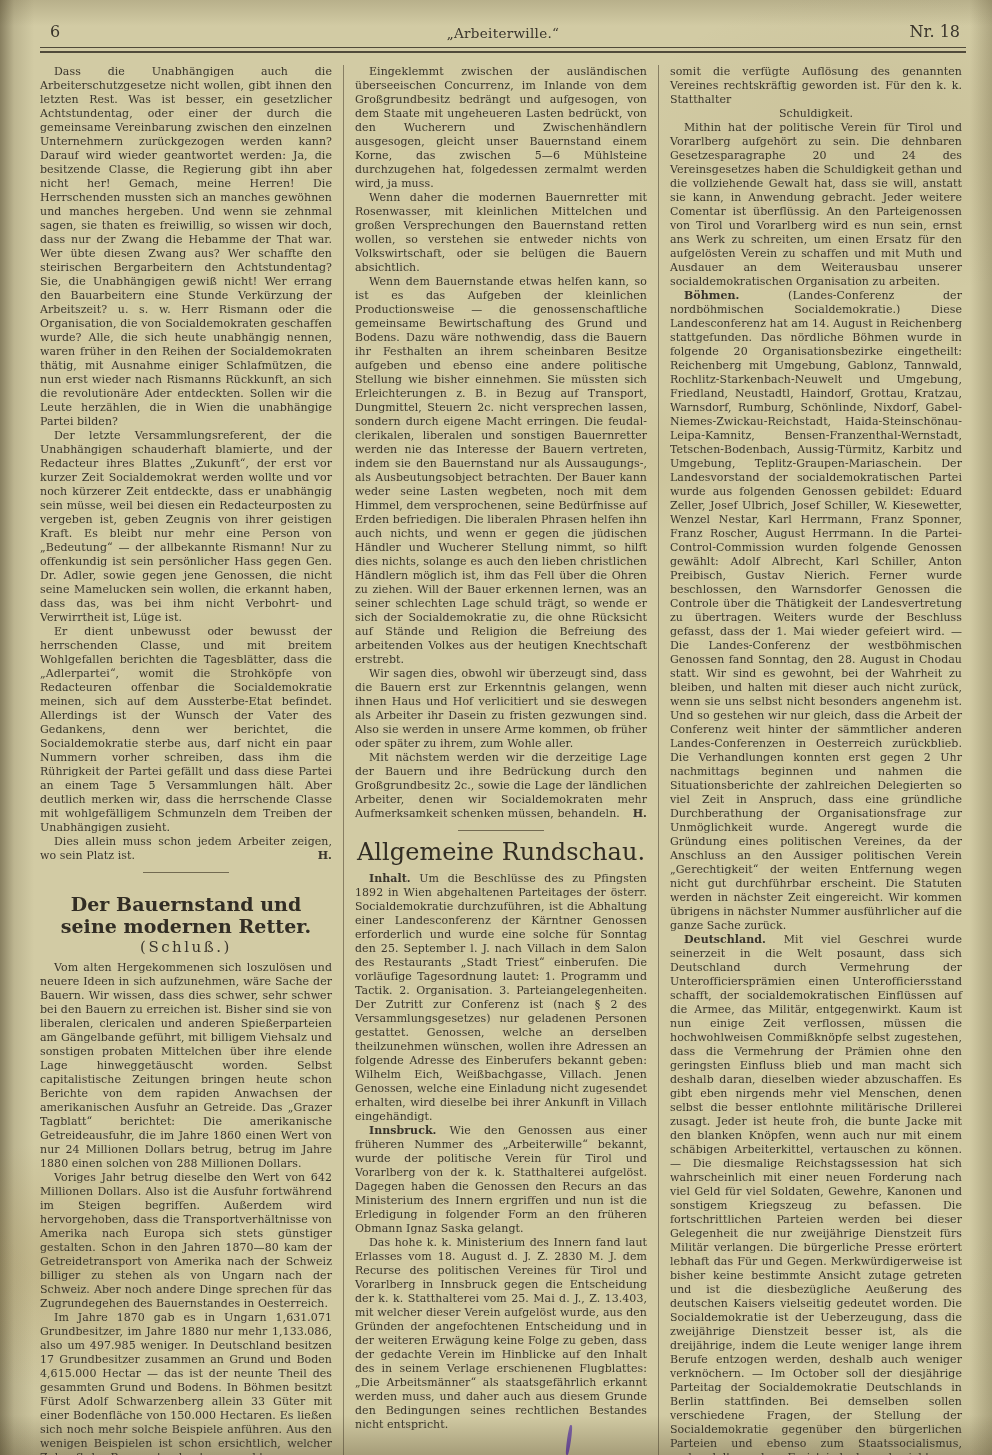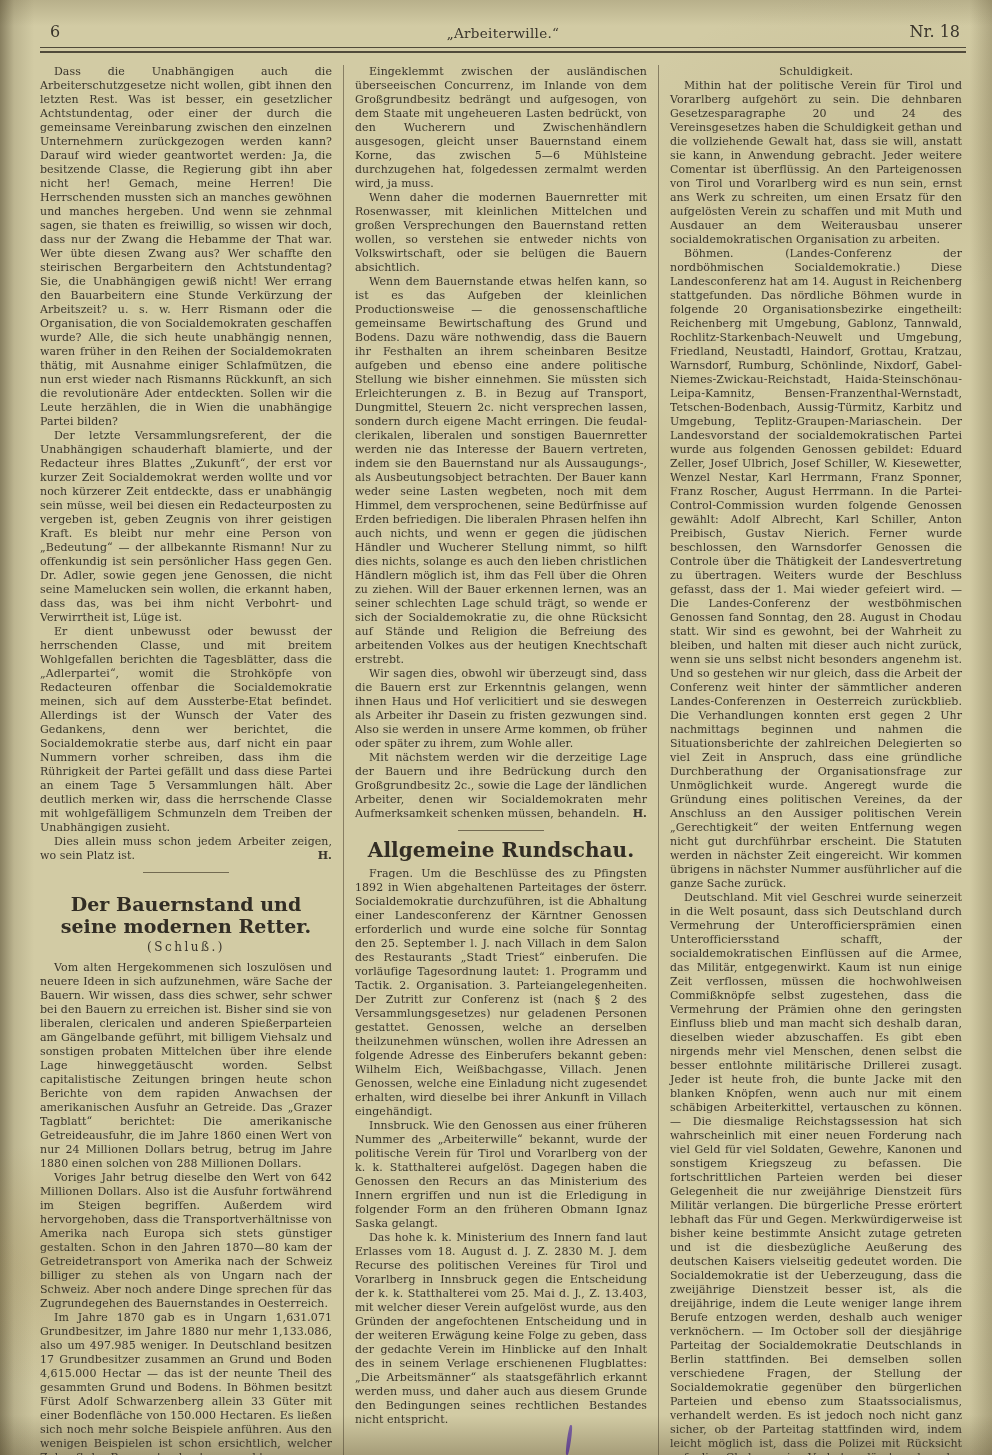--- a/index.html
+++ b/index.html
@@ -28,26 +28,26 @@
   .pgnum{position:absolute;left:10px;top:4px;font-size:16px;}
   .mast{position:absolute;left:0;right:0;top:7px;text-align:center;font-size:13.5px;letter-spacing:.3px;}
   .issue{position:absolute;right:6px;top:4px;font-size:16px;text-align:center;}
   .double-rule{height:3px;border-top:1.5px solid rgba(58,52,40,.85);border-bottom:2.5px solid rgba(58,52,40,.85);margin-top:3px;}
   
   .cols{display:flex;margin-top:12px;align-items:stretch;}
   .col{width:292px;font-size:11px;line-height:14px;text-align:justify;hyphens:auto;letter-spacing:.05px;}
   .divider{width:1px;background:rgba(72,64,46,.55);margin:0 11px;}
   p{margin:0;text-indent:14px;}
   p.cont{text-indent:0;}
-  .lead{font-weight:normal;margin-top:16px;}
+  .lead{font-weight:bold;margin-top:16px;}
   .sig{float:right;font-weight:bold;text-indent:0;}
   .sep{width:86px;border-top:1px solid rgba(72,64,46,.7);margin:9px auto 8px auto;}
   h2.art{margin:20px 0 1px 0;text-align:center;font-size:19px;line-height:1.18;font-weight:bold;color:#322d24;}
-  .subtitle{text-align:center;text-indent:0;font-size:12px;letter-spacing:2.5px;margin:2px 0 7px 0;}
-  h2.rund{margin:2px 0 5px 0;text-align:center;font-size:20px;line-height:1.15;font-weight:bold;color:#322d24;}
+  .subtitle{text-align:center;text-indent:0;font-size:15px;letter-spacing:2.5px;margin:2px 0 7px 0;}
+  h2.rund{margin:2px 0 5px 0;text-align:center;font-size:24px;line-height:1.15;font-weight:normal;color:#322d24;}
   .center-line{text-align:center;text-indent:0;}
   
   .pen-mark{position:absolute;left:567px;bottom:0px;width:4px;height:30px;background:linear-gradient(#6b4f9e,#54318d);border-radius:40%/60%;transform:rotate(8deg);opacity:.85;}
 </style>
 </head>
 <body>
 
 <div class="page">
   <div class="inner">
 
@@ -89,34 +89,35 @@
         <p>
           <span>Mit nächstem werden wir die derzeitige Lage der Bauern und ihre Bedrückung durch den Großgrundbesitz 2c., sowie die Lage der ländlichen Arbeiter, denen wir Socialdemokraten mehr Aufmerksamkeit schenken müssen, behandeln.</span>
           <span class="sig">H.</span>
         </p>
 
         <div class="sep"></div>
 
         <h2 class="rund">Allgemeine Rundschau.</h2>
 
         <p>
-          <b class="lead">Fragen.</b>
+          <b class="lead">Inhalt.</b>
           <span>Um die Beschlüsse des zu Pfingsten 1892 in Wien abgehaltenen Parteitages der österr. Socialdemokratie durchzuführen, ist die Abhaltung einer Landesconferenz der Kärntner Genossen erforderlich und wurde eine solche für Sonntag den 25. September l. J. nach Villach in dem Salon des Restaurants „Stadt Triest“ einberufen. Die vorläufige Tagesordnung lautet: 1. Programm und Tactik. 2. Organisation. 3. Parteiangelegenheiten. Der Zutritt zur Conferenz ist (nach § 2 des Versammlungsgesetzes) nur geladenen Personen gestattet. Genossen, welche an derselben theilzunehmen wünschen, wollen ihre Adressen an folgende Adresse des Einberufers bekannt geben: Wilhelm Eich, Weißbachgasse, Villach. Jenen Genossen, welche eine Einladung nicht zugesendet erhalten, wird dieselbe bei ihrer Ankunft in Villach eingehändigt.</span>
         </p>
         <p>
           <b class="lead">Innsbruck.</b>
           <span>Wie den Genossen aus einer früheren Nummer des „Arbeiterwille“ bekannt, wurde der politische Verein für Tirol und Vorarlberg von der k. k. Statthalterei aufgelöst. Dagegen haben die Genossen den Recurs an das Ministerium des Innern ergriffen und nun ist die Erledigung in folgender Form an den früheren Obmann Ignaz Saska gelangt.</span>
         </p>
         <p>Das hohe k. k. Ministerium des Innern fand laut Erlasses vom 18. August d. J. Z. 2830 M. J. dem Recurse des politischen Vereines für Tirol und Vorarlberg in Innsbruck gegen die Entscheidung der k. k. Statthalterei vom 25. Mai d. J., Z. 13.403, mit welcher dieser Verein aufgelöst wurde, aus den Gründen der angefochtenen Entscheidung und in der weiteren Erwägung keine Folge zu geben, dass der gedachte Verein im Hinblicke auf den Inhalt des in seinem Verlage erschienenen Flugblattes: „Die Arbeitsmänner“ als staatsgefährlich erkannt werden muss, und daher auch aus diesem Grunde den Bedingungen seines rechtlichen Bestandes nicht entspricht.</p>
 
       </section>
 
       <div class="divider"></div>
 
       <section class="col">
+        <p class="cont">somit die verfügte Auflösung des genannten Vereines rechtskräftig geworden ist. Für den k. k. Statthalter</p>
         <p class="center-line">Schuldigkeit.</p>
         <p>Mithin hat der politische Verein für Tirol und Vorarlberg aufgehört zu sein. Die dehnbaren Gesetzesparagraphe 20 und 24 des Vereinsgesetzes haben die Schuldigkeit gethan und die vollziehende Gewalt hat, dass sie will, anstatt sie kann, in Anwendung gebracht. Jeder weitere Comentar ist überflüssig. An den Parteigenossen von Tirol und Vorarlberg wird es nun sein, ernst ans Werk zu schreiten, um einen Ersatz für den aufgelösten Verein zu schaffen und mit Muth und Ausdauer an dem Weiterausbau unserer socialdemokratischen Organisation zu arbeiten.</p>
         <p>
           <b class="lead">Böhmen.</b>
           <span>(Landes-Conferenz der nordböhmischen Socialdemokratie.) Diese Landesconferenz hat am 14. August in Reichenberg stattgefunden. Das nördliche Böhmen wurde in folgende 20 Organisationsbezirke eingetheilt: Reichenberg mit Umgebung, Gablonz, Tannwald, Rochlitz-Starkenbach-Neuwelt und Umgebung, Friedland, Neustadtl, Haindorf, Grottau, Kratzau, Warnsdorf, Rumburg, Schönlinde, Nixdorf, Gabel-Niemes-Zwickau-Reichstadt, Haida-Steinschönau-Leipa-Kamnitz, Bensen-Franzenthal-Wernstadt, Tetschen-Bodenbach, Aussig-Türmitz, Karbitz und Umgebung, Teplitz-Graupen-Mariaschein. Der Landesvorstand der socialdemokratischen Partei wurde aus folgenden Genossen gebildet: Eduard Zeller, Josef Ulbrich, Josef Schiller, W. Kiesewetter, Wenzel Nestar, Karl Herrmann, Franz Sponner, Franz Roscher, August Herrmann. In die Partei-Control-Commission wurden folgende Genossen gewählt: Adolf Albrecht, Karl Schiller, Anton Preibisch, Gustav Nierich. Ferner wurde beschlossen, den Warnsdorfer Genossen die Controle über die Thätigkeit der Landesvertretung zu übertragen. Weiters wurde der Beschluss gefasst, dass der 1. Mai wieder gefeiert wird. — Die Landes-Conferenz der westböhmischen Genossen fand Sonntag, den 28. August in Chodau statt. Wir sind es gewohnt, bei der Wahrheit zu bleiben, und halten mit dieser auch nicht zurück, wenn sie uns selbst nicht besonders angenehm ist. Und so gestehen wir nur gleich, dass die Arbeit der Conferenz weit hinter der sämmtlicher anderen Landes-Conferenzen in Oesterreich zurückblieb. Die Verhandlungen konnten erst gegen 2 Uhr nachmittags beginnen und nahmen die Situationsberichte der zahlreichen Delegierten so viel Zeit in Anspruch, dass eine gründliche Durchberathung der Organisationsfrage zur Unmöglichkeit wurde. Angeregt wurde die Gründung eines politischen Vereines, da der Anschluss an den Aussiger politischen Verein „Gerechtigkeit“ der weiten Entfernung wegen nicht gut durchführbar erscheint. Die Statuten werden in nächster Zeit eingereicht. Wir kommen übrigens in nächster Nummer ausführlicher auf die ganze Sache zurück.</span>
         </p>
         <p>
           <b class="lead">Deutschland.</b>
           <span>Mit viel Geschrei wurde seinerzeit in die Welt posaunt, dass sich Deutschland durch Vermehrung der Unterofficiersprämien einen Unterofficiersstand schafft, der socialdemokratischen Einflüssen auf die Armee, das Militär, entgegenwirkt. Kaum ist nun einige Zeit verflossen, müssen die hochwohlweisen Commißknöpfe selbst zugestehen, dass die Vermehrung der Prämien ohne den geringsten Einfluss blieb und man macht sich deshalb daran, dieselben wieder abzuschaffen. Es gibt eben nirgends mehr viel Menschen, denen selbst die besser entlohnte militärische Drillerei zusagt. Jeder ist heute froh, die bunte Jacke mit den blanken Knöpfen, wenn auch nur mit einem schäbigen Arbeiterkittel, vertauschen zu können. — Die diesmalige Reichstagssession hat sich wahrscheinlich mit einer neuen Forderung nach viel Geld für viel Soldaten, Gewehre, Kanonen und sonstigem Kriegszeug zu befassen. Die fortschrittlichen Parteien werden bei dieser Gelegenheit die nur zweijährige Dienstzeit fürs Militär verlangen. Die bürgerliche Presse erörtert lebhaft das Für und Gegen. Merkwürdigerweise ist bisher keine bestimmte Ansicht zutage getreten und ist die diesbezügliche Aeußerung des deutschen Kaisers vielseitig gedeutet worden. Die Socialdemokratie ist der Ueberzeugung, dass die zweijährige Dienstzeit besser ist, als die dreijährige, indem die Leute weniger lange ihrem Berufe entzogen werden, deshalb auch weniger verknöchern. — Im October soll der diesjährige Parteitag der Socialdemokratie Deutschlands in Berlin stattfinden. Bei demselben sollen verschiedene Fragen, der Stellung der Socialdemokratie gegenüber den bürgerlichen Parteien und ebenso zum Staatssocialismus, verhandelt werden. Es ist jedoch noch nicht ganz sicher, ob der Parteitag stattfinden wird, indem leicht möglich ist, dass die Polizei mit Rücksicht auf die Cholera ein Verbot erlässt, oder der Parteivorstand selbst nicht eine Verschiebung beschließt.</span>
         </p>

